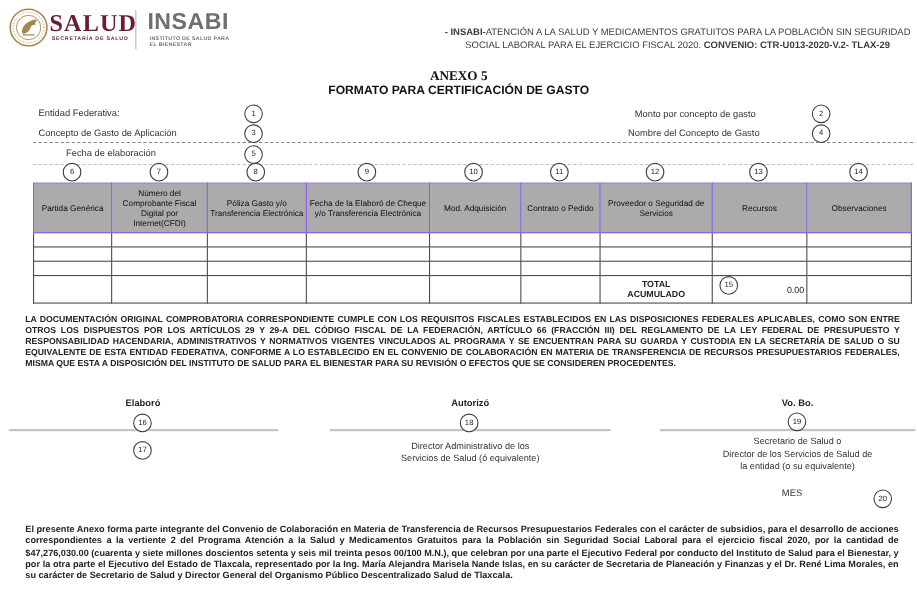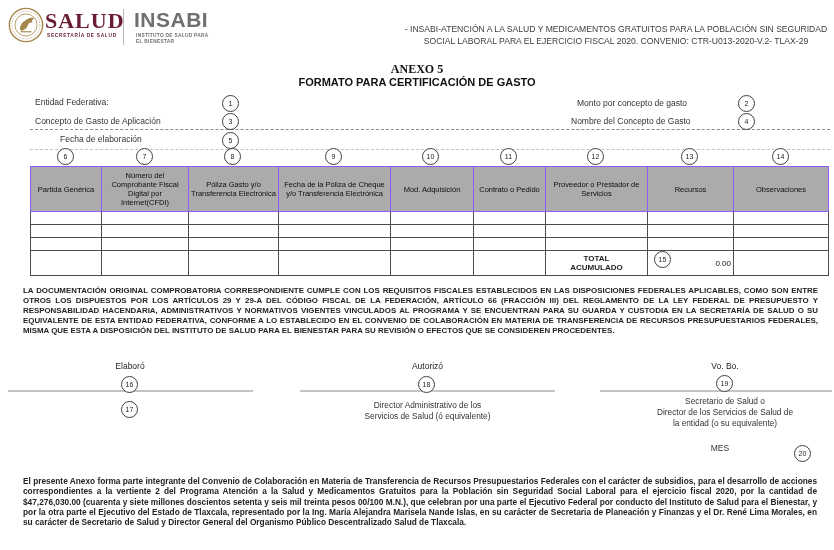--- a/index.html
+++ b/index.html
@@ -15,21 +15,21 @@
   .salud-word{left:45px;top:8px;font-family:"Liberation Serif",serif;font-weight:700;
     font-size:22px;color:#691C32;letter-spacing:1px;}
   .salud-sub{left:47px;top:33px;font-size:4.8px;font-weight:700;letter-spacing:0.7px;color:#691C32;}
   .logo-divider{left:123px;top:9px;width:1px;height:36px;background:#b8b8b8;}
   .insabi-word{left:134px;top:8px;font-weight:700;font-size:21px;color:#6F6F6F;letter-spacing:0.5px;}
   .insabi-sub{left:136px;top:33px;font-size:4.8px;font-weight:600;color:#6F6F6F;line-height:5.8px;letter-spacing:0.3px;}
 
   
   .hdr-right{left:402px;top:24px;width:428px;text-align:center;font-size:8.6px;
     line-height:11.5px;color:#3c3c3c;}
-  .hdr-right .b{font-weight:400;}
+  .hdr-right .b{font-weight:700;}
 
   
   .title-anexo{left:0;top:62px;width:834px;text-align:center;
     font-family:"Liberation Serif",serif;font-weight:700;font-size:12px;color:#111;}
   .title-formato{left:0;top:76px;width:834px;text-align:center;font-weight:700;font-size:11px;color:#111;}
 
   
   .lbl{font-size:8.5px;color:#333;}
   .lbl-entidad{left:35px;top:97px;}
   .lbl-monto{left:577px;top:98px;}
@@ -49,21 +49,21 @@
   .total-label{font-weight:700;font-size:8px;text-align:center;line-height:1.15;white-space:pre-line;}
   .total-value{text-align:right;padding-right:5px;font-size:8.5px;color:#111;}
 
   
   .legal{left:23px;top:286px;width:795px;font-size:7.9px;font-weight:700;
     text-align:justify;line-height:10px;color:#232323;}
   .footer-par{left:23px;top:476px;width:794px;font-size:8.3px;font-weight:700;
     text-align:justify;line-height:10.3px;color:#232323;}
 
   
-  .sig-label{font-weight:400;font-size:8.5px;color:#222;text-align:center;}
+  .sig-label{font-weight:700;font-size:8.5px;color:#222;text-align:center;}
   .sig-elaboro{left:90px;top:361px;width:80px;}
   .sig-autorizo{left:385px;top:361px;width:85px;}
   .sig-vobo{left:685px;top:361px;width:80px;}
   .sigline{height:2px;background:#c4c4c4;}
   .line-elaboro{left:8px;top:390px;width:245px;}
   .line-autorizo{left:300px;top:390px;width:255px;}
   .line-vobo{left:600px;top:390px;width:232px;}
   .sig-role{font-size:8.3px;color:#333;text-align:center;line-height:11px;}
   .role-autorizo{left:345px;top:400px;width:165px;}
   .role-vobo{left:630px;top:396px;width:190px;}
@@ -131,24 +131,24 @@
           <col style="width:72px">
         <col style="width:102px">
           <col style="width:86px">
           <col style="width:95px">
       </colgroup>
       <tbody>
           <tr>
         <th>Partida Genérica</th>
         <th>Número del Comprobante Fiscal Digital por Internet(CFDI)</th>
         <th>Póliza Gasto y/o Transferencia Electrónica</th>
-        <th>Fecha de la Póliza de Cheque y/o Transferencia Electrónica</th>
+        <th>Fecha de la Elaboró de Cheque y/o Transferencia Electrónica</th>
         <th>Mod. Adquisición</th>
         <th>Contrato o Pedido</th>
-        <th>Proveedor o Prestador de Servicios</th>
+        <th>Proveedor o Seguridad de Servicios</th>
         <th>Recursos</th>
         <th>Observaciones</th>
       </tr>
       <tr>
         <td></td>
             <td></td>
             <td></td>
             <td></td>
             <td></td>
             <td></td>

